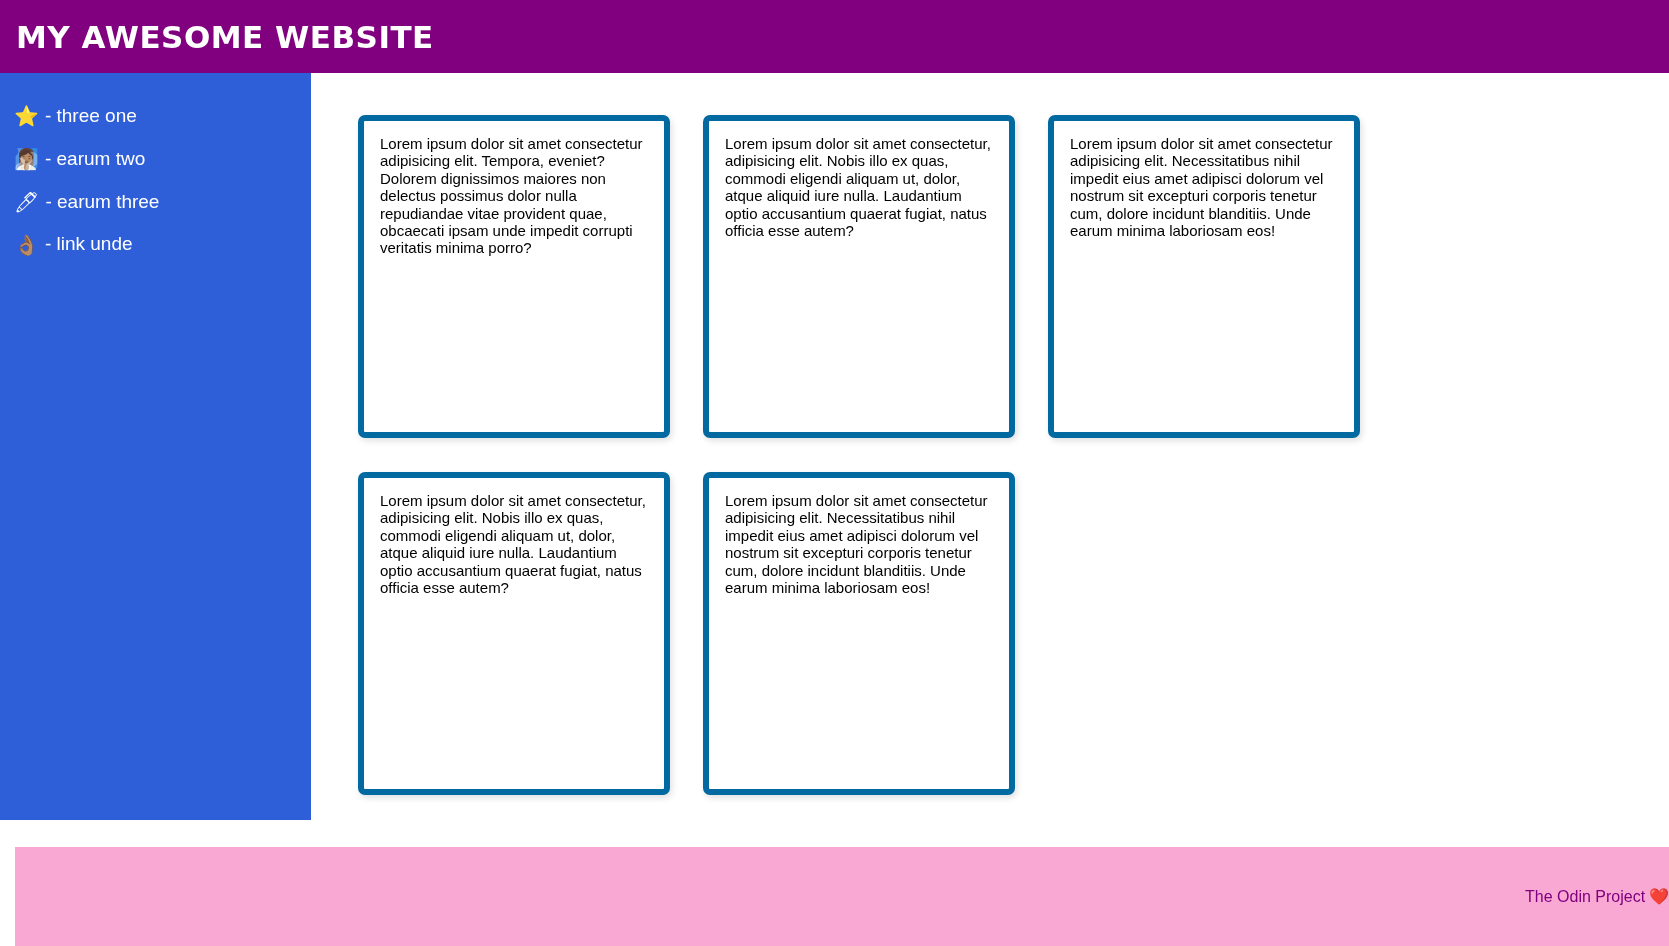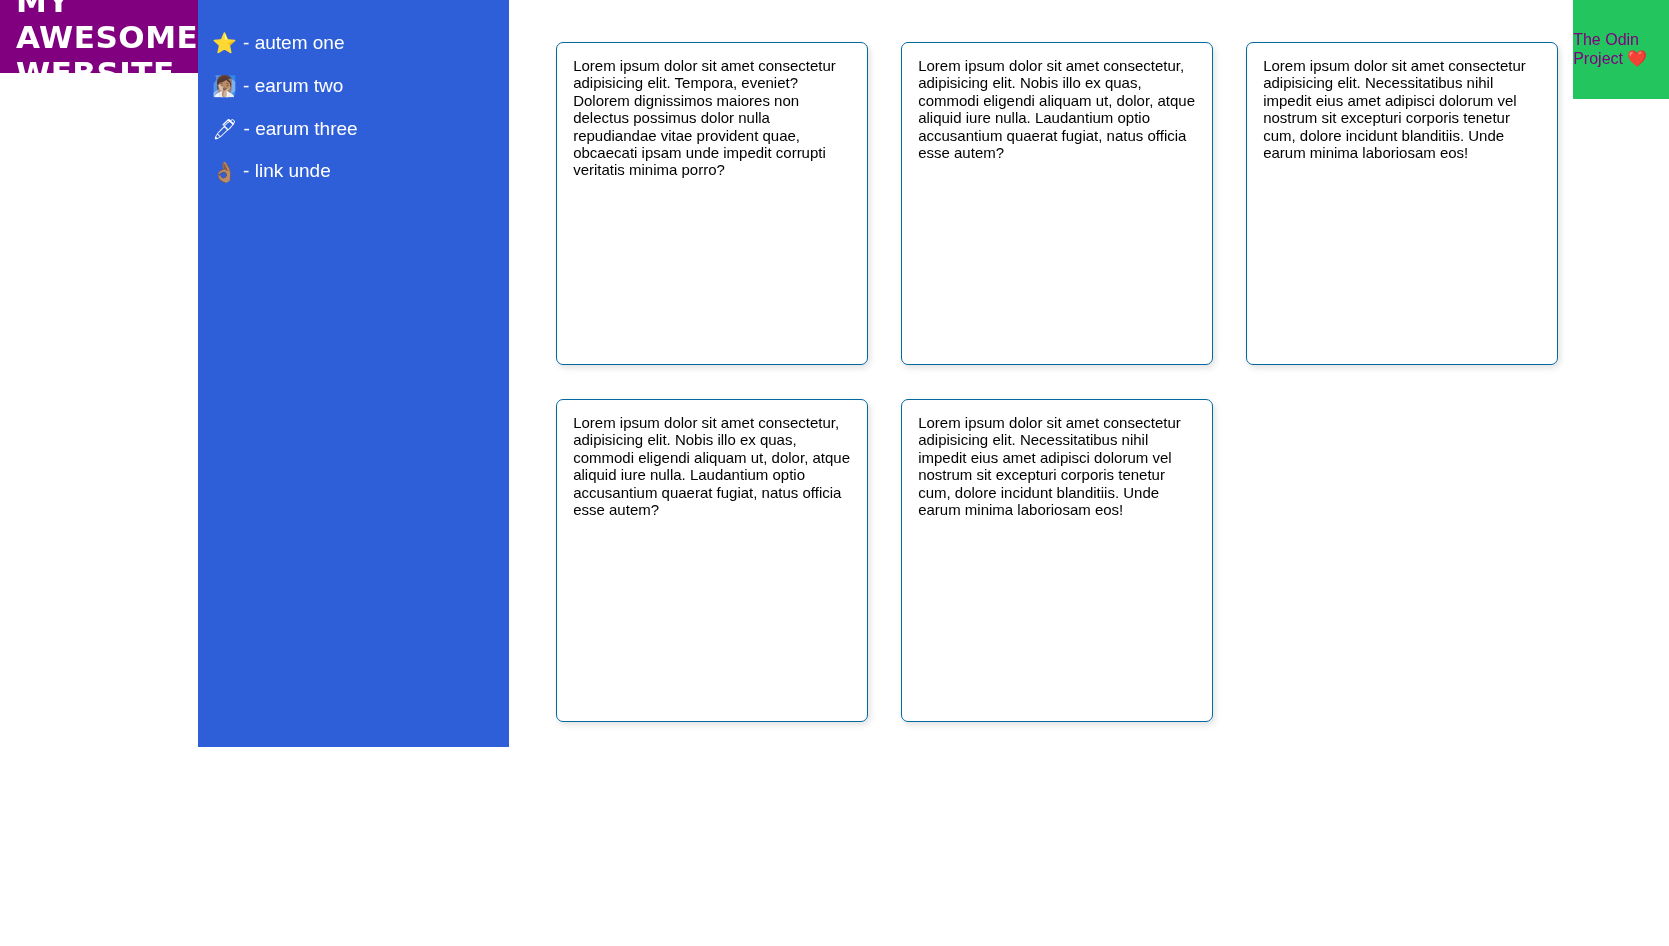--- a/index.html
+++ b/index.html
@@ -11,20 +11,21 @@
     height: 946px;
     background: #ffffff;
     font-family: "Liberation Sans", sans-serif;
     overflow: hidden;
   }
   .page {
     position: relative;
     width: 1669px;
     height: 946px;
     display: flex;
+    flex-direction: column;
     background: #ffffff;
   }
   
   .header {
     height: 73px;
     flex: 0 0 73px;
     background: #80007f;
     display: flex;
     align-items: center;
     padding-left: 16px;
@@ -84,42 +85,42 @@
   }
   .card-grid {
     display: grid;
     grid-template-columns: repeat(3, 312px);
     gap: 34px 33px;
     padding-left: 47px;
     box-sizing: border-box;
   }
   .card {
     background: #ffffff;
-    border: 1px solid #0369a1;
+    border: 6px solid #0369a1;
     border-radius: 7px;
     box-shadow: 2px 3px 6px rgba(0,0,0,0.12);
     height: 323px;
     padding: 14px 16px;
     box-sizing: border-box;
     overflow: hidden;
   }
   .card-text {
     font-size: 15px;
     line-height: 1.16;
     color: #000000;
     margin: 0;
   }
   
   .footer {
     flex: 0 0 99px;
     height: 99px;
-    background: #22c55e;
+    background: #f9a8d4;
     display: flex;
     align-items: center;
-    justify-content: flex-start;
+    justify-content: flex-end;
     margin-left: 15px;
   }
   .footer-text {
     color: #80007f;
     font-size: 16px;
   }
   .footer-heart {
     font-size: 16px;
     margin-left: 4px;
   }
@@ -131,21 +132,21 @@
 
   <header class="header">
     <div class="header-title">MY AWESOME WEBSITE</div>
   </header>
 
   <div class="body-row">
 
     <nav class="sidebar">
       <div class="side-link">
         <span class="side-icon">⭐</span>
-        <span class="side-label">- autem one</span>
+        <span class="side-label">- three one</span>
       </div>
       <div class="side-link">
         <span class="side-icon">🧖🏽‍♀️</span>
         <span class="side-label">- earum two</span>
       </div>
       <div class="side-link">
         <span class="side-icon">🖊</span>
         <span class="side-label">- earum three</span>
       </div>
       <div class="side-link">

